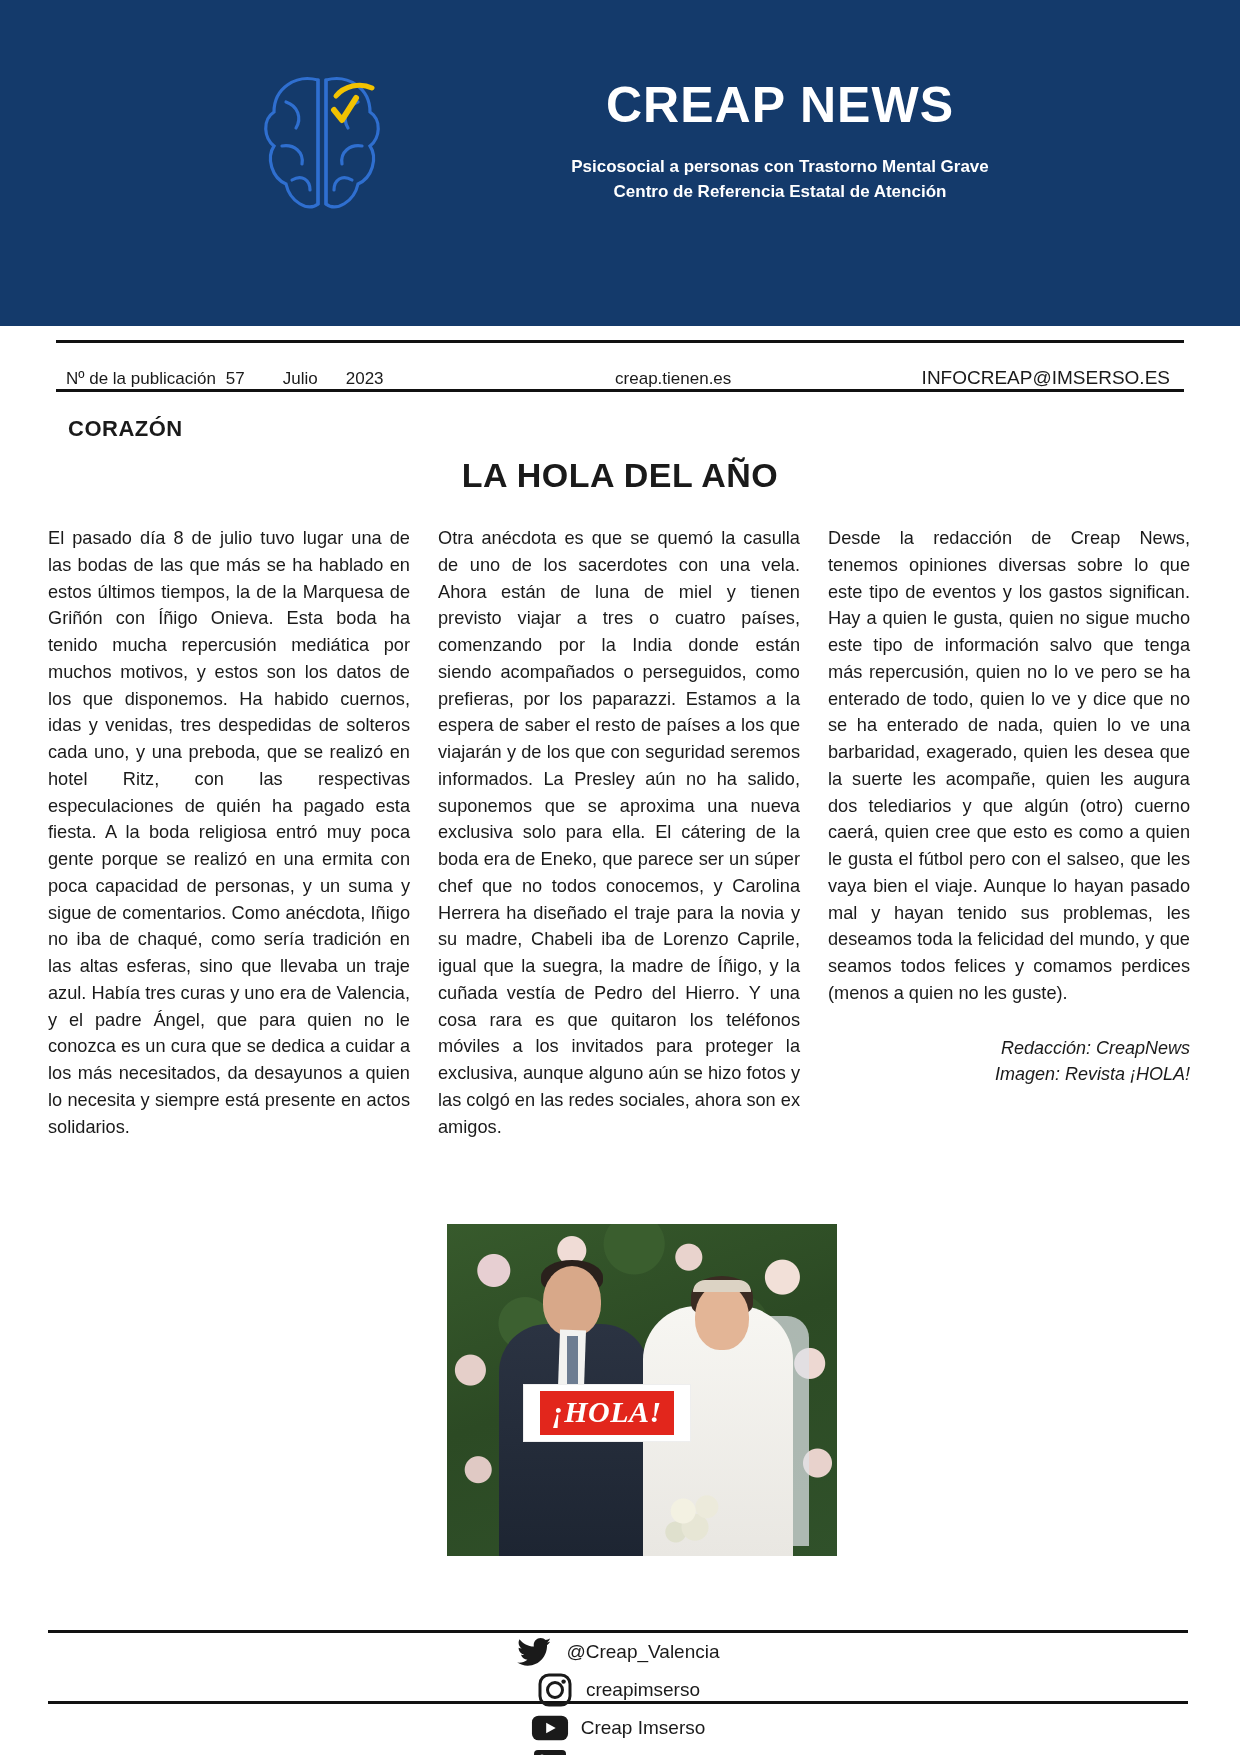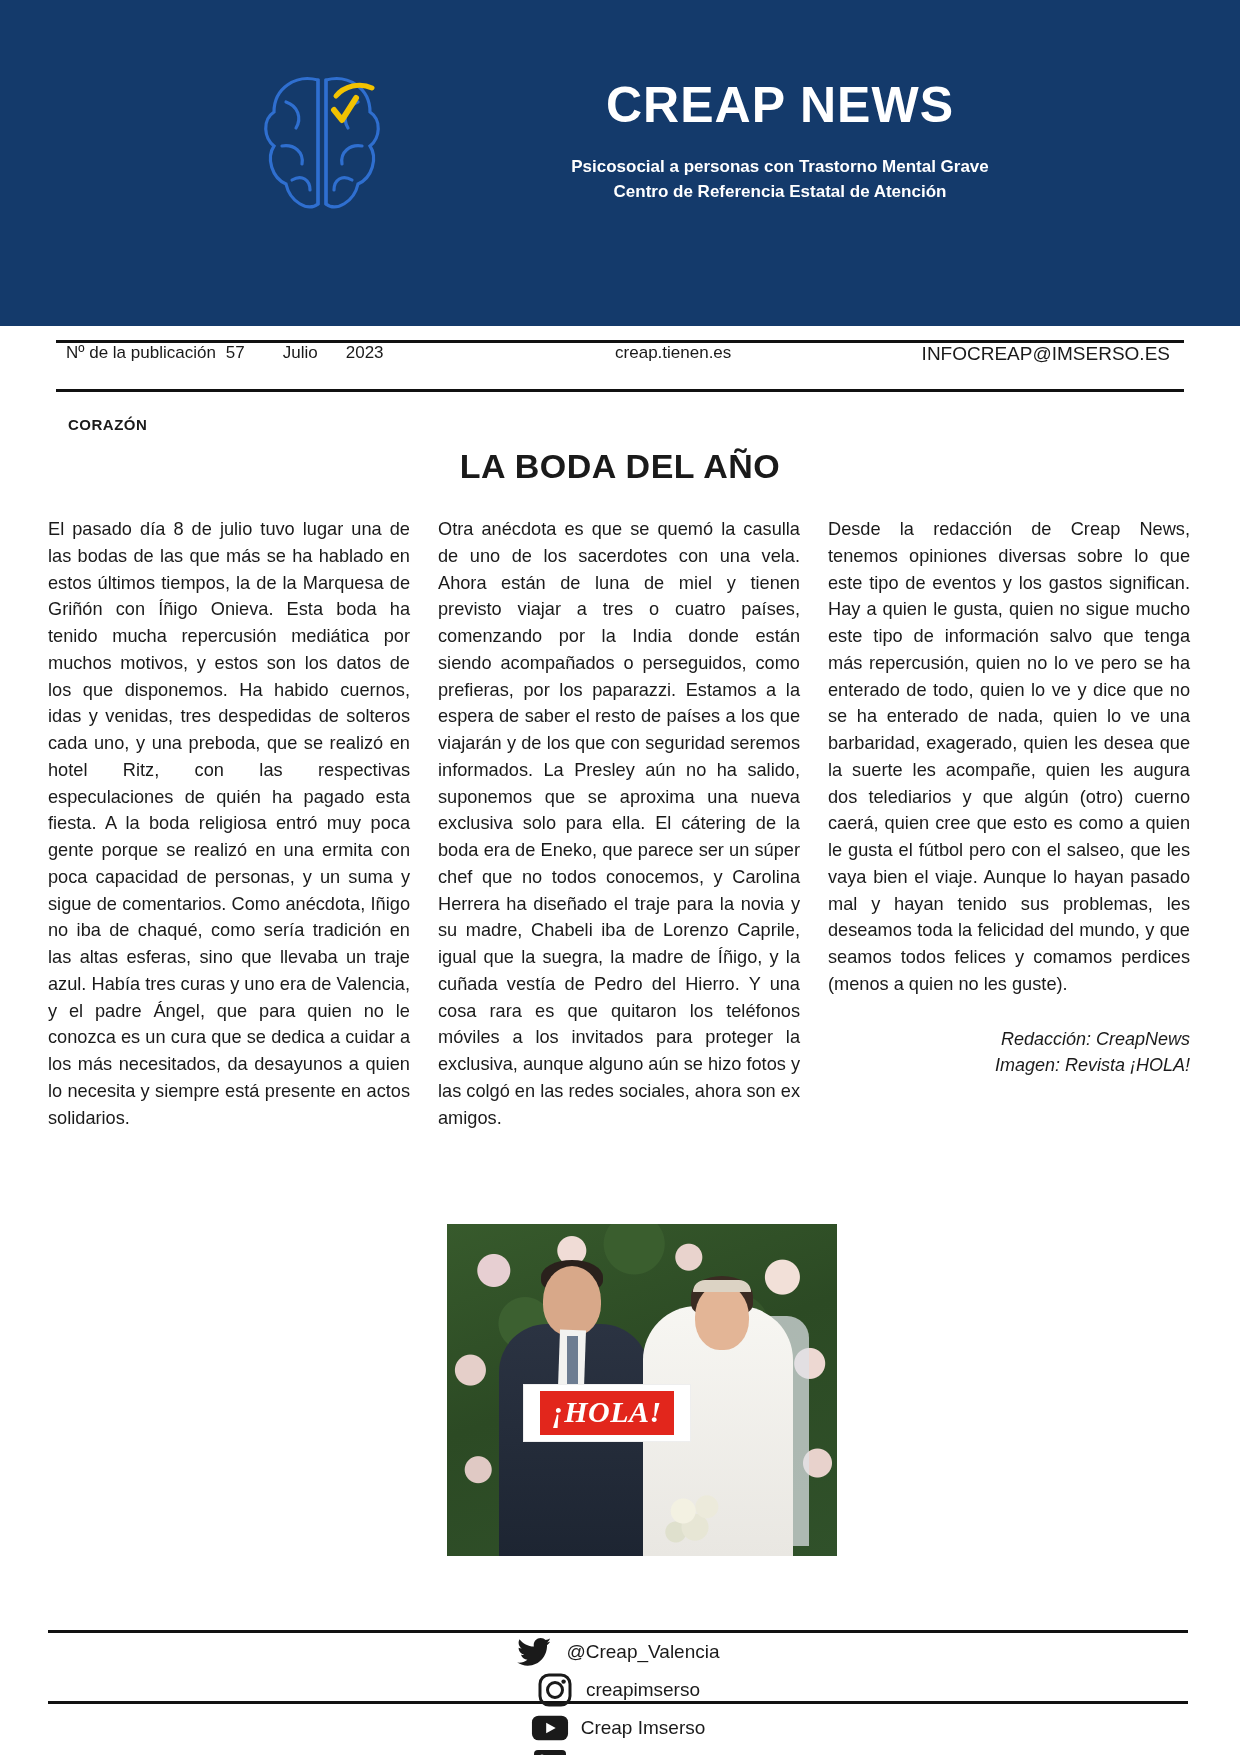--- a/index.html
+++ b/index.html
@@ -64,21 +64,21 @@
     margin: 0;
   }
 
   
   .infobar-wrap {
     margin: 14px 56px 12px 56px;
     border-top: 3px solid #111111;
     border-bottom: 3px solid #111111;
     height: 46px;
     display: flex;
-    align-items: flex-start;
+    align-items: flex-end;
     font-size: 17px;
   }
   .infobar-left {
     width: 42%;
     padding-left: 10px;
     white-space: nowrap;
   }
   .infobar-left .num { margin-left: 10px; }
   .infobar-left .month { margin-left: 38px; }
   .infobar-left .year { margin-left: 28px; }
@@ -91,21 +91,21 @@
     width: 32%;
     text-align: right;
     padding-right: 14px;
     font-size: 19px;
     white-space: nowrap;
   }
 
   
   .section-label {
     margin: 24px 0 0 68px;
-    font-size: 15px;
+    font-size: 22px;
     font-weight: bold;
     letter-spacing: 0.5px;
   }
   .headline {
     text-align: center;
     font-size: 34px;
     font-weight: bold;
     margin: 14px 0 0 0;
     letter-spacing: 0.5px;
   }
@@ -347,21 +347,21 @@
 
   <div class="infobar-wrap">
     <div class="infobar-left">
       <span>Nº de la publicación</span><span class="num">57</span><span class="month">Julio</span><span class="year">2023</span>
     </div>
     <div class="infobar-mid">creap.tienen.es</div>
     <div class="infobar-right">INFOCREAP@IMSERSO.ES</div>
   </div>
 
   <div class="section-label">CORAZÓN</div>
-  <div class="headline">LA BODA DEL AÑO</div>
+  <div class="headline">LA HOLA DEL AÑO</div>
 
   <div class="columns">
     <div class="col">
       <p>El pasado día 8 de julio tuvo lugar una de las bodas de las que más se ha hablado en estos últimos tiempos, la de la Marquesa de Griñón con Íñigo Onieva. Esta boda ha tenido mucha repercusión mediática por muchos motivos, y estos son los datos de los que disponemos. Ha habido cuernos, idas y venidas, tres despedidas de solteros cada uno, y una preboda, que se realizó en hotel Ritz, con las respectivas especulaciones de quién ha pagado esta fiesta. A la boda religiosa entró muy poca gente porque se realizó en una ermita con poca capacidad de personas, y un suma y sigue de comentarios. Como anécdota, Iñigo no iba de chaqué, como sería tradición en las altas esferas, sino que llevaba un traje azul. Había tres curas y uno era de Valencia, y el padre Ángel, que para quien no le conozca es un cura que se dedica a cuidar a los más necesitados, da desayunos a quien lo necesita y siempre está presente en actos solidarios.</p>
     </div>
     <div class="col">
       <p>Otra anécdota es que se quemó la casulla de uno de los sacerdotes con una vela. Ahora están de luna de miel y tienen previsto viajar a tres o cuatro países, comenzando por la India donde están siendo acompañados o perseguidos, como prefieras, por los paparazzi. Estamos a la espera de saber el resto de países a los que viajarán y de los que con seguridad seremos informados. La Presley aún no ha salido, suponemos que se aproxima una nueva exclusiva solo para ella. El cátering de la boda era de Eneko, que parece ser un súper chef que no todos conocemos, y Carolina Herrera ha diseñado el traje para la novia y su madre, Chabeli iba de Lorenzo Caprile, igual que la suegra, la madre de Íñigo, y la cuñada vestía de Pedro del Hierro. Y una cosa rara es que quitaron los teléfonos móviles a los invitados para proteger la exclusiva, aunque alguno aún se hizo fotos y las colgó en las redes sociales, ahora son ex amigos.</p>
     </div>
     <div class="col">
       <p>Desde la redacción de Creap News, tenemos opiniones diversas sobre lo que este tipo de eventos y los gastos significan. Hay a quien le gusta, quien no sigue mucho este tipo de información salvo que tenga más repercusión, quien no lo ve pero se ha enterado de todo, quien lo ve y dice que no se ha enterado de nada, quien lo ve una barbaridad, exagerado, quien les desea que la suerte les acompañe, quien les augura dos telediarios y que algún (otro) cuerno caerá, quien cree que esto es como a quien le gusta el fútbol pero con el salseo, que les vaya bien el viaje. Aunque lo hayan pasado mal y hayan tenido sus problemas, les deseamos toda la felicidad del mundo, y que seamos todos felices y comamos perdices (menos a quien no les guste).</p>

